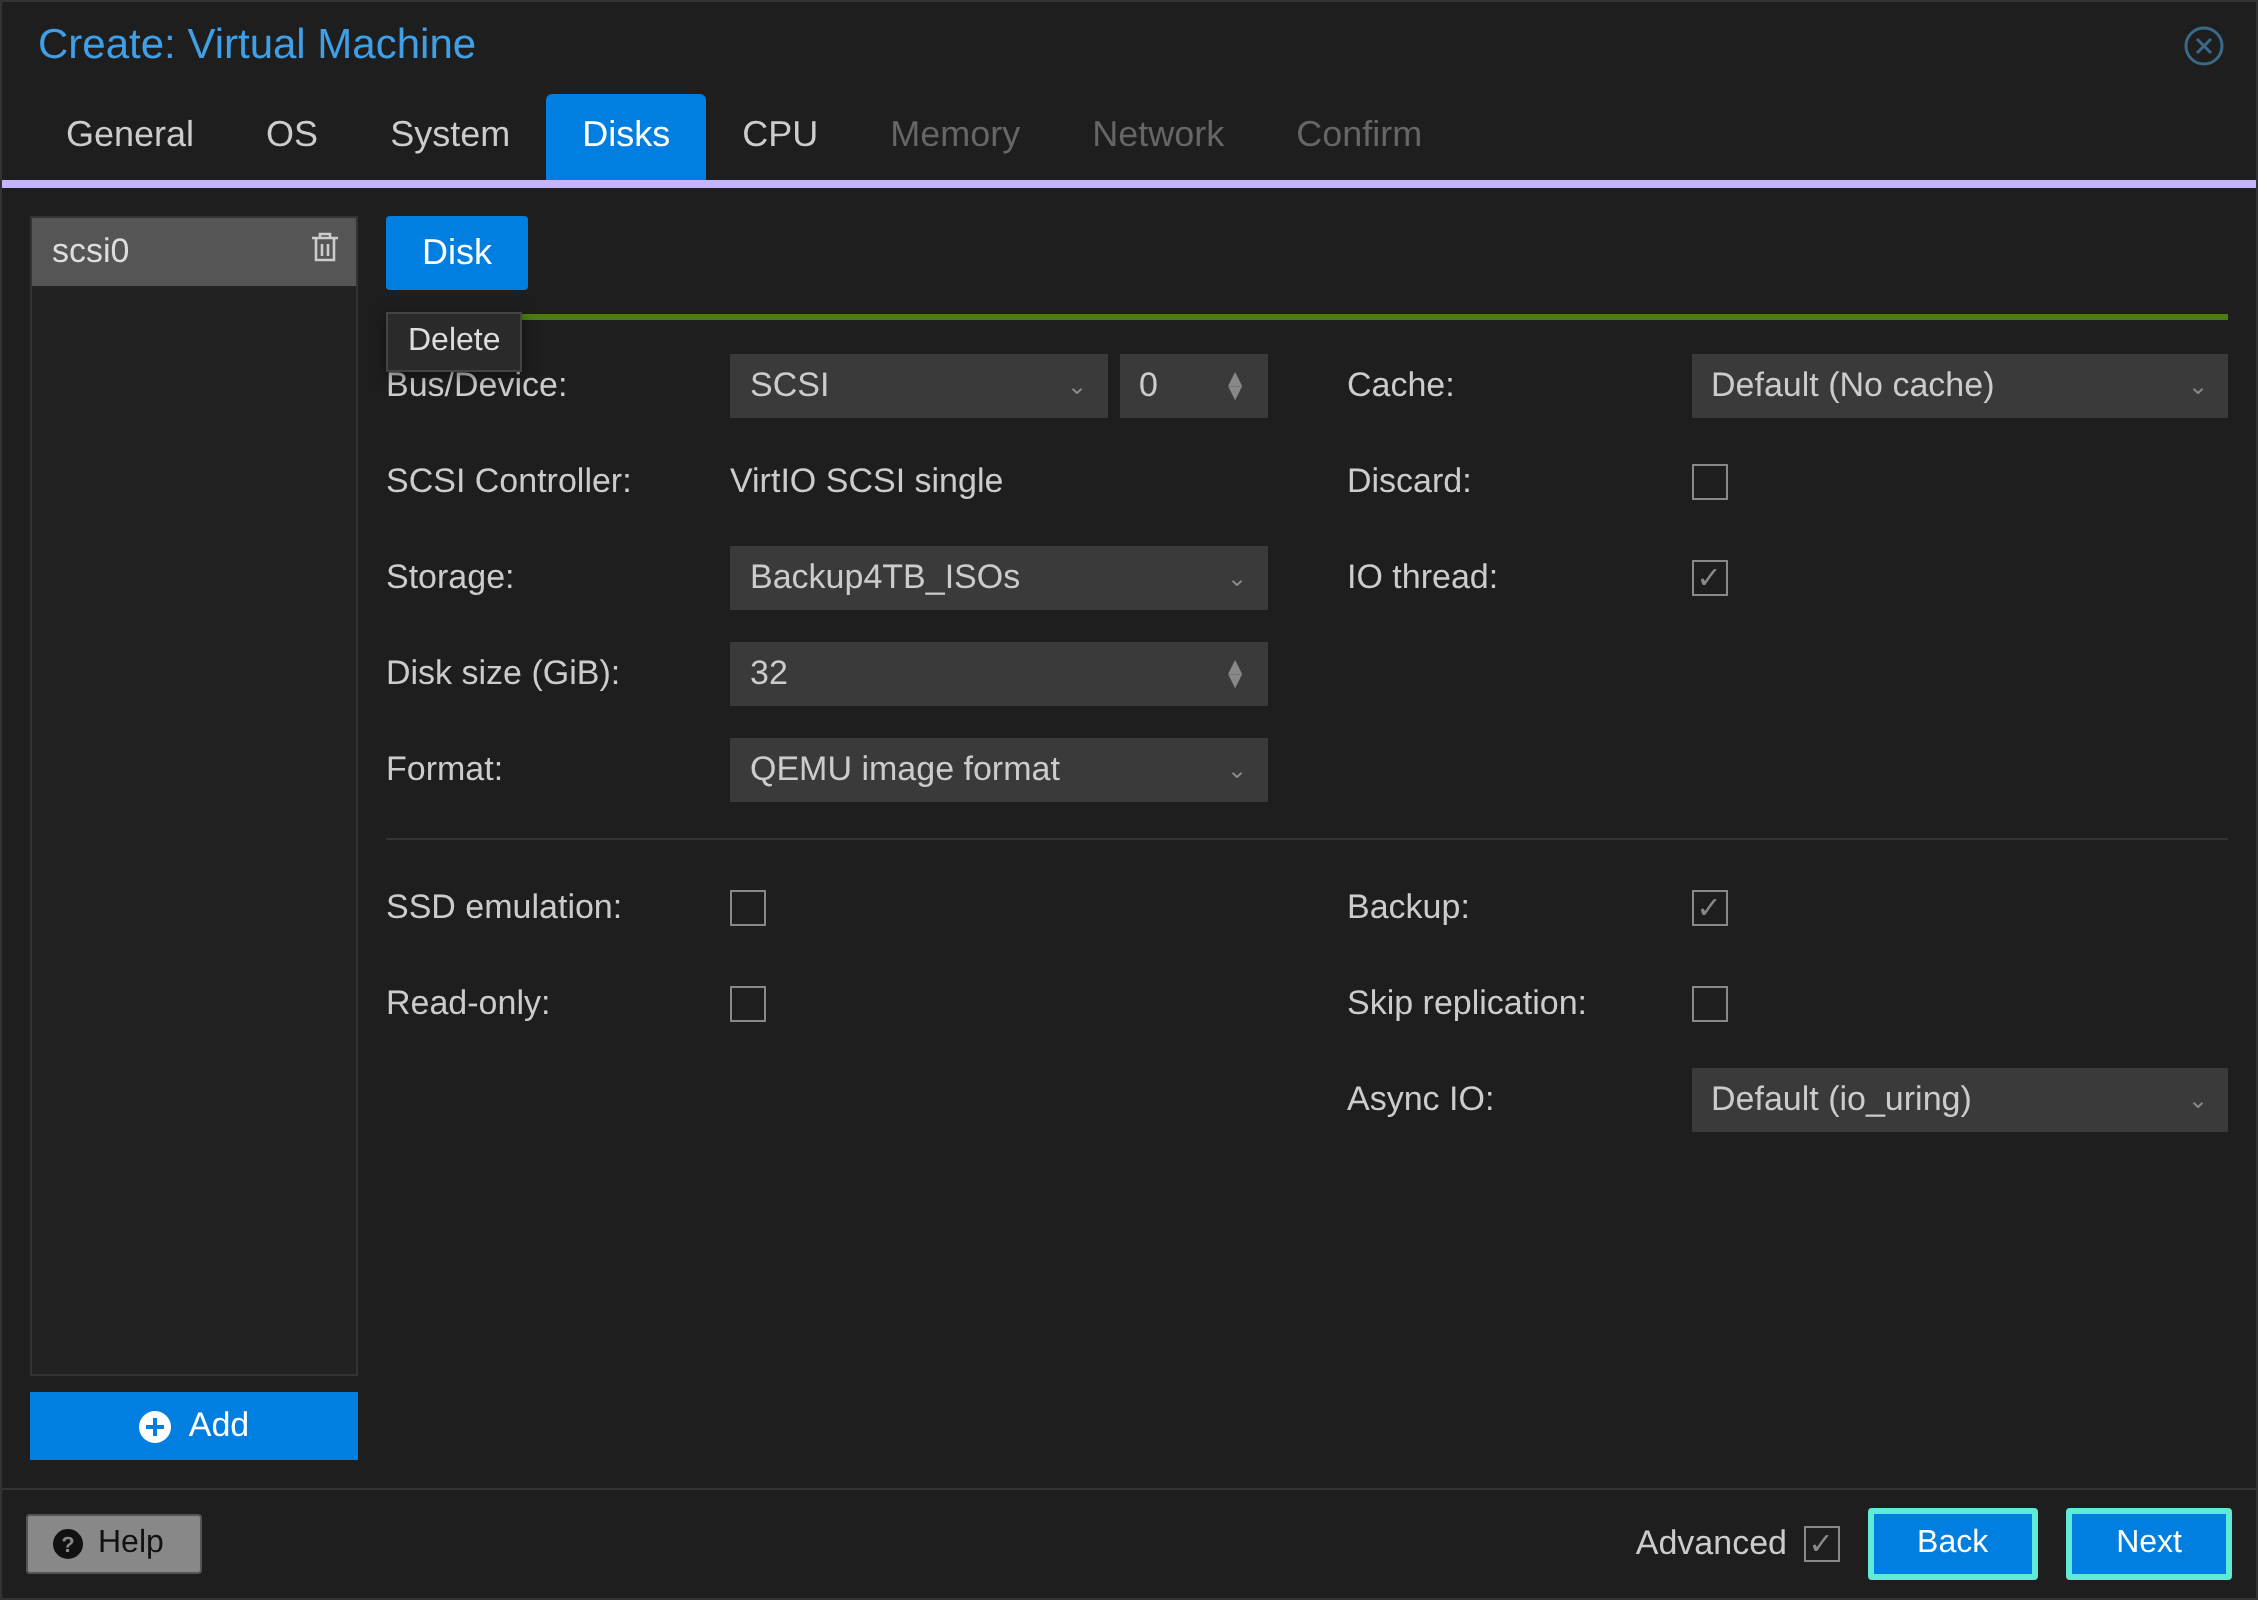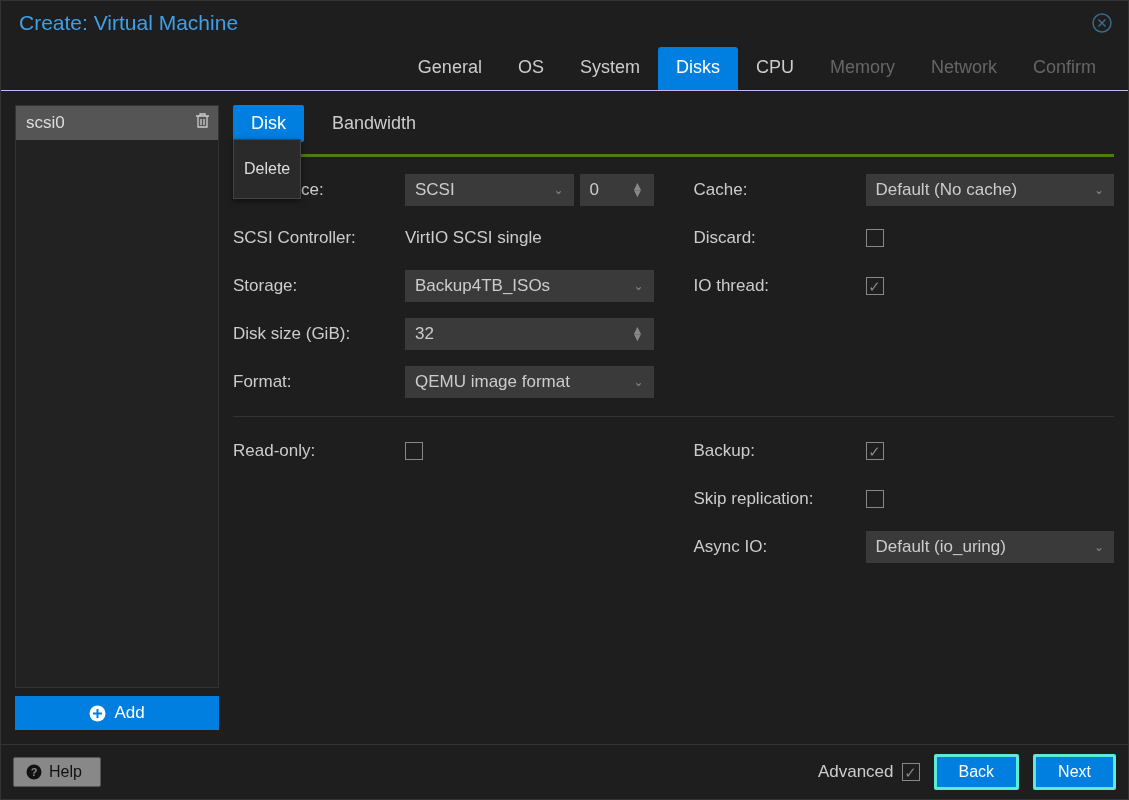--- a/index.html
+++ b/index.html
@@ -34,23 +34,22 @@
   .close-btn {
     color: #3a6a8a;
     cursor: pointer;
     display: flex;
     align-items: center;
     justify-content: center;
   }
   .tab-strip {
     display: flex;
     padding: 6px 14px 0 14px;
-    border-bottom: 1px solid #c4b5fd;
+    border-bottom: 4px solid #c4b5fd;
     gap: 0;
-    justify-content: flex-end;
   }
   .tab {
     padding: 10px 18px 12px 18px;
     color: #ccc;
     cursor: pointer;
     font-size: 18px;
     border-radius: 3px 3px 0 0;
   }
   .tab.active {
     background: #007fe0;
@@ -61,21 +60,21 @@
     cursor: default;
   }
   .body {
     flex: 1;
     display: flex;
     padding: 14px;
     gap: 14px;
     position: relative;
   }
   .sidebar {
-    width: 204px;
+    width: 164px;
     display: flex;
     flex-direction: column;
   }
   .disk-list {
     flex: 1;
     border: 1px solid #333;
     background: #222;
   }
   .disk-item {
     display: flex;
@@ -122,23 +121,23 @@
   }
   .sub-tab.active {
     background: #007fe0;
     color: #fff;
   }
   .tooltip {
     position: absolute;
     background: #2a2a2a;
     border: 1px solid #444;
     color: #ddd;
-    padding: 20px 10px;
+    padding: 5px 10px;
     font-size: 16px;
-    top: 34px;
+    top: 48px;
     left: 0;
     box-shadow: 0 2px 6px rgba(0,0,0,0.5);
     z-index: 10;
   }
   .form-area {
     border-top: 3px solid #4d7c0f;
     padding-top: 17px;
   }
   .form-columns {
     display: flex;
@@ -302,21 +301,20 @@
             <circle cx="8.5" cy="8.5" r="8" fill="#fff"></circle>
             <path d="M8.5 4 v9 M4 8.5 h9" stroke="#007fe0" stroke-width="2"></path>
           </svg>
         <span>Add</span>
       </button>
     </div>
 
     <div class="main">
       <div class="sub-tabs">
         <div class="sub-tab active">Disk</div>
-        <div class="sub-tab">Bandwidth</div>
       </div>
 
       <div class="tooltip">Delete</div>
 
       <div class="form-area">
         <div class="form-columns">
           <div class="col">
 
             <div class="form-row">
               <div class="form-label">Bus/Device:</div>
@@ -389,20 +387,24 @@
               <div class="checkbox checked"></div>
             </div>
 
           </div>
         </div>
 
         <hr class="hr">
 
         <div class="form-columns">
           <div class="col">
+            <div class="form-row">
+              <div class="form-label">SSD emulation:</div>
+              <div class="checkbox"></div>
+            </div>
             <div class="form-row">
               <div class="form-label">Read-only:</div>
               <div class="checkbox"></div>
             </div>
           </div>
 
           <div class="col">
             <div class="form-row">
               <div class="form-label">Backup:</div>
               <div class="checkbox checked"></div>

